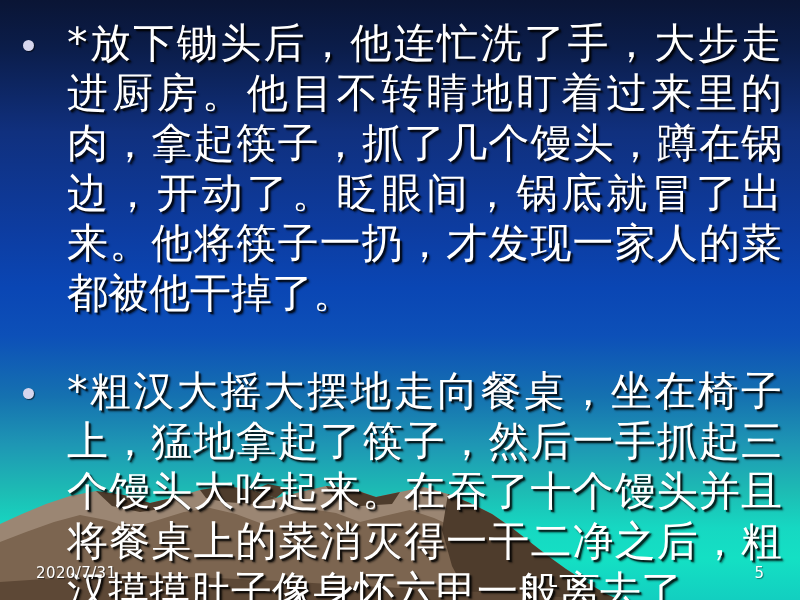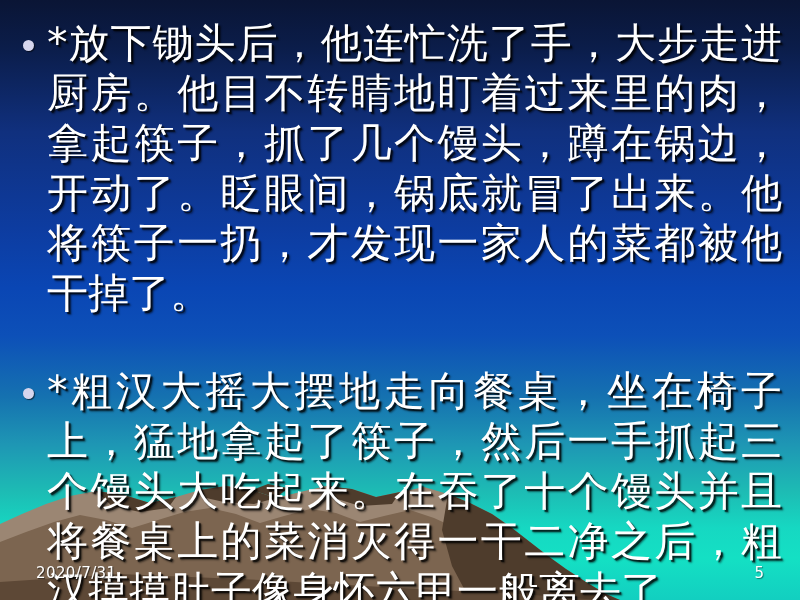--- a/index.html
+++ b/index.html
@@ -76,20 +76,21 @@
     margin-right: 13px;
     margin-left: 5px;
     box-shadow: 1px 1px 1px rgba(0,0,0,0.6);
   }
 
   .para-text {
     flex: 1 1 auto;
     text-align: justify;
     text-justify: inter-ideograph;
     word-break: break-all;
+    margin-left: 20px;
   }
 
   
   .footer-date {
     position: absolute;
     left: 36px;
     bottom: 18px;
     color: #ffffff;
     font-size: 15px;
     font-family: "DejaVu Sans", "Liberation Sans", sans-serif;

